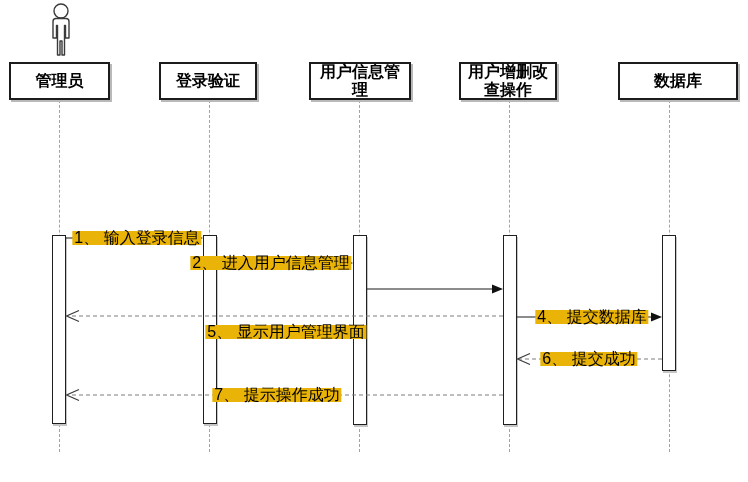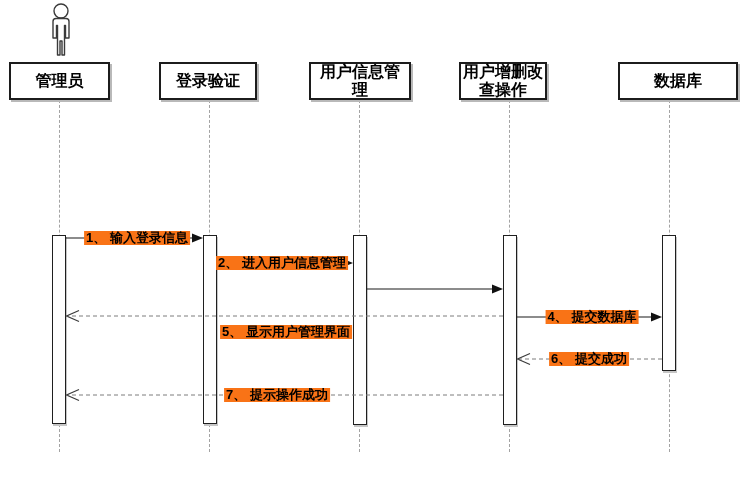--- a/index.html
+++ b/index.html
@@ -74,23 +74,23 @@
     position: absolute;
     left: 40px; top: 0;
     width: 44px; height: 60px;
     z-index: 2;
   }
 
   
   .msg-label {
     position: absolute;
     transform: translate(-50%, -50%);
-    background: #f97316;
-    font-size: 13px;
-    font-weight: bold;
+    background: #eab308;
+    font-size: 16px;
+    font-weight: normal;
     line-height: 14px;
     white-space: nowrap;
     padding: 0 2px;
     color: #000;
     z-index: 4;
   }
 </style>
 </head>
 <body>
 
@@ -111,21 +111,21 @@
 
   <div class="participant" style="left:9px;   width:101px;">
     <span class="plabel">管理员</span>
   </div>
   <div class="participant" style="left:159px; width:98px;">
     <span class="plabel">登录验证</span>
   </div>
   <div class="participant" style="left:309px; width:102px;">
     <span class="plabel">用户信息管理</span>
   </div>
-  <div class="participant" style="left:459px; width:88px;">
+  <div class="participant" style="left:459px; width:98px;">
     <span class="plabel">用户增删改查操作</span>
   </div>
   <div class="participant" style="left:618px; width:120px;">
     <span class="plabel">数据库</span>
   </div>
 
   <div class="activation" style="left:52px;  top:235px; height:189px;"></div>
   <div class="activation" style="left:203px; top:235px; height:189px;"></div>
   <div class="activation" style="left:353px; top:235px; height:190px;"></div>
   <div class="activation" style="left:503px; top:235px; height:190px;"></div>
@@ -163,19 +163,19 @@
       <path d="M530,353.5 L517.5,359 L530,364.5" fill="none" stroke="#3c3c3c" stroke-width="1.2"></path>
     </g>
 
     <g>
       <line x1="503" y1="395" x2="68" y2="395" stroke="#7d7d7d" stroke-width="1" stroke-dasharray="4 3"></line>
       <path d="M79,389.5 L66.5,395 L79,400.5" fill="none" stroke="#3c3c3c" stroke-width="1.2"></path>
     </g>
   </svg>
 
   <div class="msg-label" style="left:137px; top:238px;">1、 输入登录信息</div>
-  <div class="msg-label" style="left:282px; top:263px;">2、 进入用户信息管理</div>
+  <div class="msg-label" style="left:271px; top:263px;">2、 进入用户信息管理</div>
   <div class="msg-label" style="left:592px; top:317px;">4、 提交数据库</div>
   <div class="msg-label" style="left:286px; top:316px;margin-top:16px;">5、 显示用户管理界面</div>
   <div class="msg-label" style="left:589px; top:359px;">6、 提交成功</div>
   <div class="msg-label" style="left:277px; top:395px;">7、 提示操作成功</div>
 
 </div>
 
 </body></html>

